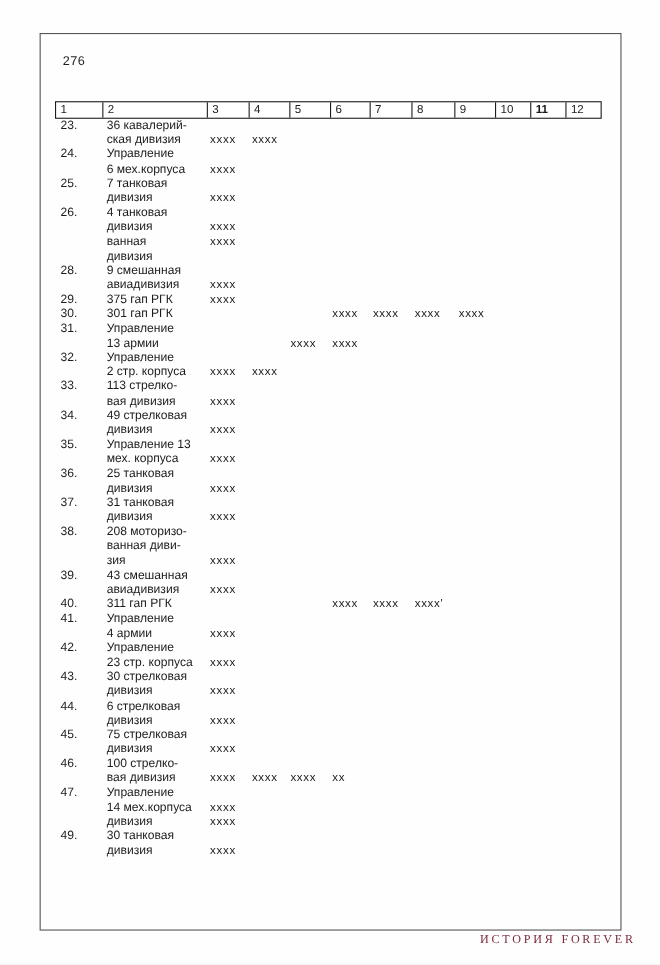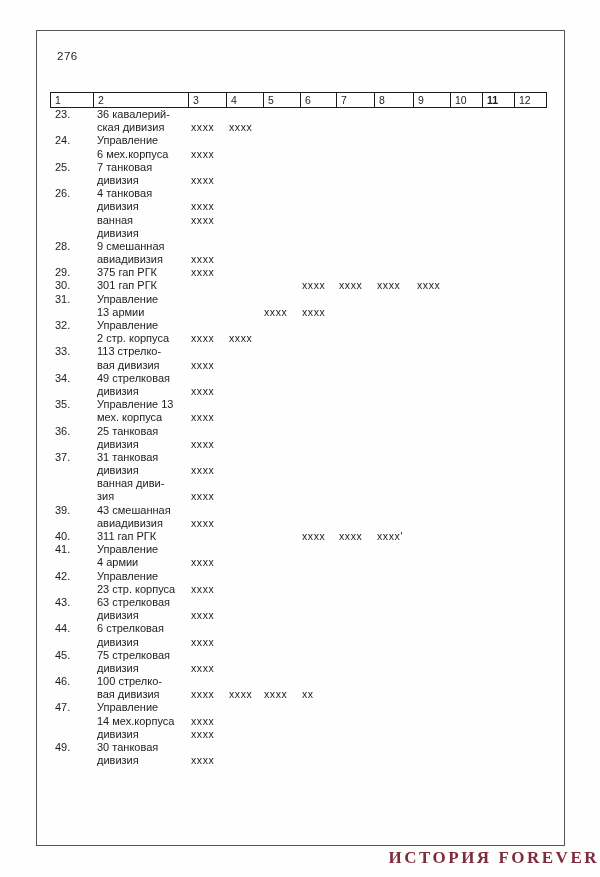--- a/index.html
+++ b/index.html
@@ -36,23 +36,23 @@
   .bline{
     position:relative;height:13.2px;font-size:11px;line-height:13.2px;
     white-space:nowrap;
   }
   .rownum{position:absolute;left:55px;}
   .rowname{position:absolute;left:97px;text-align:center;}
   .mark{
     position:absolute;font-size:10.5px;letter-spacing:.6px;color:#1c1c1c;
   }
   .watermark{
-    position:absolute;right:1px;top:848px;
+    position:absolute;right:22px;top:848px;
     font-family:"Liberation Serif",serif;
-    font-size:17px;font-weight:bold;letter-spacing:2.5px;
+    font-size:11px;font-weight:normal;letter-spacing:2.5px;
     color:#7d2c3e;
   }
 </style>
 </head>
 <body>
 
 <div class="page">
   <div class="frame"></div>
 
   <div class="page-number">276</div>
@@ -186,20 +186,24 @@
       </div>
       <div class="bline">
         <span class="rownum">37.</span>
         <span class="rowname">31 танковая</span>
       </div>
       <div class="bline">
         <span class="rowname">дивизия</span>
         <span class="mark" style="left: 191px;">xxxx</span>
       </div>
       <div class="bline">
+        <span class="rownum">38.</span>
+        <span class="rowname">208 моторизо-</span>
+      </div>
+      <div class="bline">
         <span class="rowname">ванная диви-</span>
       </div>
       <div class="bline">
         <span class="rowname">зия</span>
         <span class="mark" style="left: 191px;">xxxx</span>
       </div>
       <div class="bline">
         <span class="rownum">39.</span>
         <span class="rowname">43 смешанная</span>
       </div>
@@ -225,21 +229,21 @@
       <div class="bline">
         <span class="rownum">42.</span>
         <span class="rowname">Управление</span>
       </div>
       <div class="bline">
         <span class="rowname">23 стр. корпуса</span>
         <span class="mark" style="left: 191px;">xxxx</span>
       </div>
       <div class="bline">
         <span class="rownum">43.</span>
-        <span class="rowname">63 стрелковая</span>
+        <span class="rowname">30 стрелковая</span>
       </div>
       <div class="bline">
         <span class="rowname">дивизия</span>
         <span class="mark" style="left: 191px;">xxxx</span>
       </div>
       <div class="bline">
         <span class="rownum">44.</span>
         <span class="rowname">6 стрелковая</span>
       </div>
       <div class="bline">

